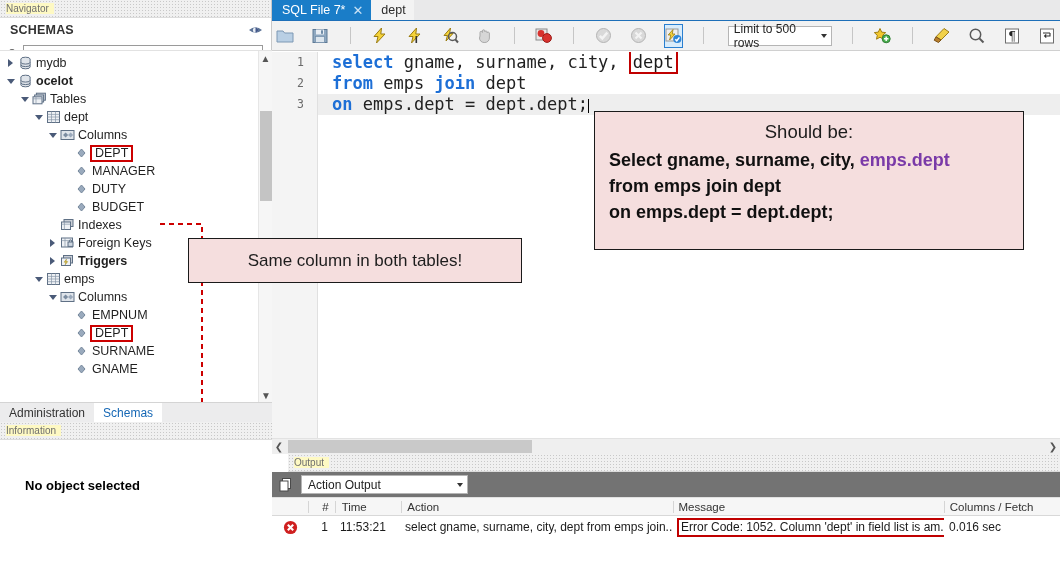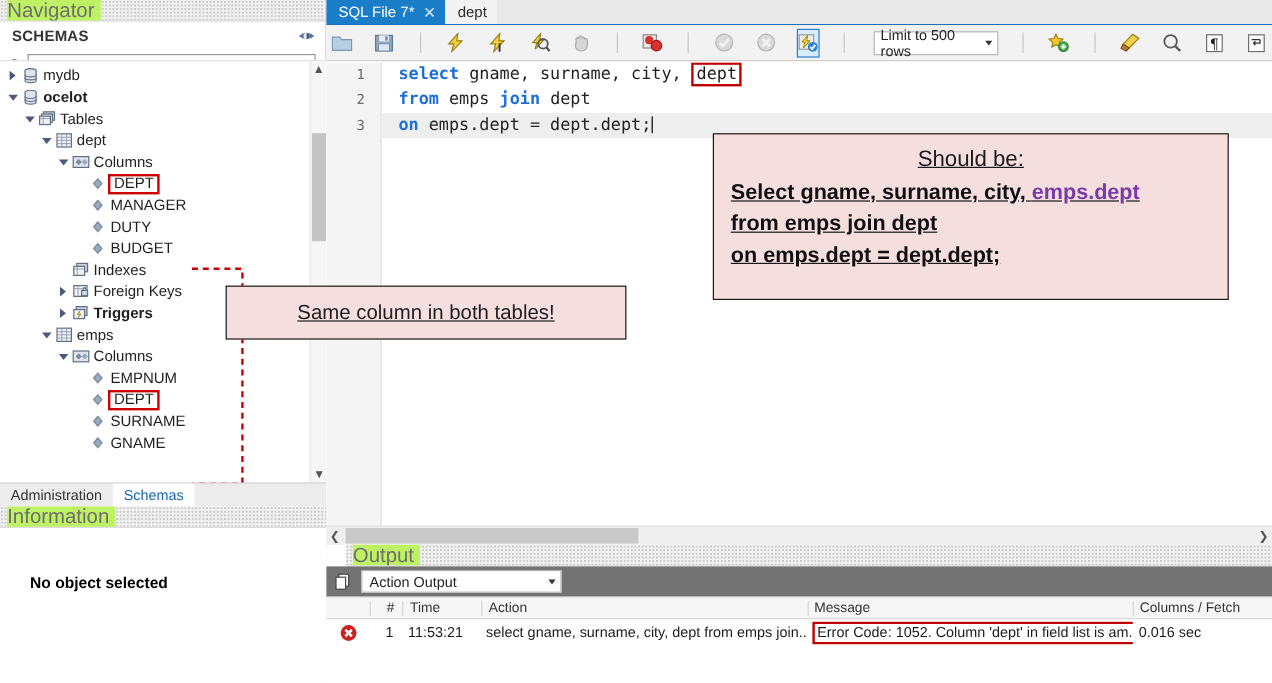--- a/index.html
+++ b/index.html
@@ -19,22 +19,22 @@
     height: 18px;
     background: #f0f0f0;
     border-bottom: 1px solid #dcdcdc;
     display: flex; align-items: center;
     padding-left: 6px;
     position: relative;
     overflow: hidden;
   }
   .caption-bar .cap-text {
     color: #6e6e6e;
-    font-size: 17px;
-    background: #bef264;
+    font-size: 10px;
+    background: #fef9c3;
     padding-right: 5px;
     z-index: 2;
     white-space: nowrap;
   }
   .caption-dots {
     position: absolute; left: 0; right: 0; top: 0; bottom: 0;
     background-image: radial-gradient(#c8c8c8 0.8px, transparent 0.9px);
     background-size: 3px 3px;
     background-position: 0 3px;
     z-index: 1;
@@ -194,21 +194,21 @@
     background: #f4f4f4; border-right: 1px solid #e0e0e0;
   }
   .gline {
     height: 21px; line-height: 21px; text-align: right; padding-right: 13px;
     font-family: "DejaVu Sans Mono", monospace; font-size: 11.5px; color: #6a6a6a;
     position: relative;
   }
   #code {
     position: absolute; left: 46px; top: 0; right: 0; height: 386px;
     font-family: "DejaVu Sans Mono", monospace;
-    font-size: 14px;
+    font-size: 17px;
   }
   .cline { height: 21px; line-height: 21px; padding-left: 14px; white-space: pre; }
   .cline.hl { background: #eeeeee; }
   .kw { color: #1d6fd6; font-weight: bold; }
   .pl { color: #222; }
   .boxed-tok {
     border: 2px solid #c00000; padding: 0 2px; background: #fff;
   }
   .caret {
     display: inline-block; width: 1px; height: 14px; background: #000;
@@ -258,21 +258,20 @@
     border: 2px solid #c00000; padding: 0 2px; display: inline-block;
     line-height: 15px; background: #fff;
   }
 
   
   .callout {
     position: absolute;
     background: #f5dede;
     border: 1px solid #1a1a1a;
     z-index: 40;
-    text-decoration: underline;
   }
   #callout-same {
     left: 188px; top: 238px; width: 334px; height: 45px;
     display: flex; align-items: center; justify-content: center;
     font-size: 17px; color: #1d1d1d;
   }
   #callout-should {
     left: 594px; top: 111px; width: 430px; height: 139px;
     padding: 9px 14px 0 14px;
   }

